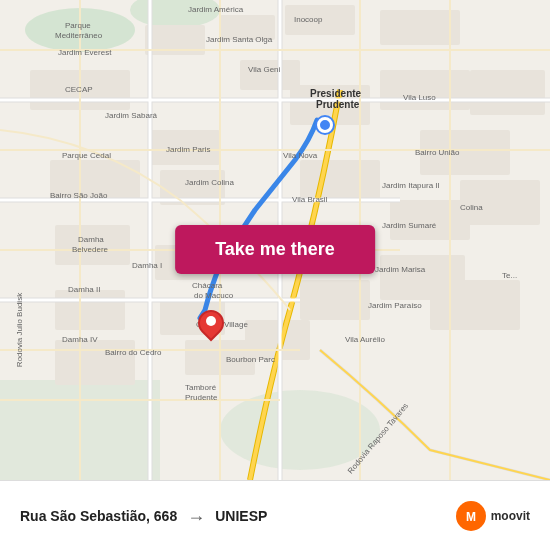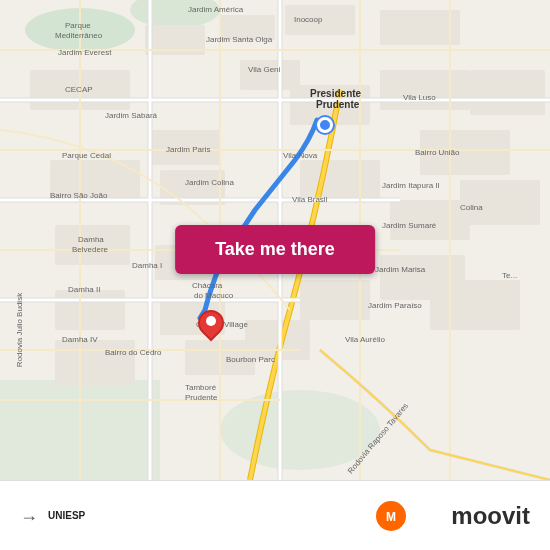--- a/index.html
+++ b/index.html
@@ -132,36 +132,35 @@
       font-weight: 600;
       color: #222;
     }
 
     #arrow-icon {
       font-size: 18px;
       color: #555;
     }
 
     #dest-text {
-      font-size: 10px;
+      font-size: 14px;
       font-weight: 600;
       color: #222;
     }
 
     #logo-moovit {
       display: flex;
       align-items: center;
       gap: 4px;
     }
 
     #logo-text {
-      font-size: 24px;
+      font-size: 12px;
       font-weight: bold;
       color: #2e2e2e;
-      margin-left: 40px;
     }
 
     #logo-icon {
       width: 32px;
       height: 32px;
     }
 
     
     .road-main { stroke: #fff; stroke-width: 3; fill: none; }
     .road-secondary { stroke: #f5e9c8; stroke-width: 2; fill: none; }
@@ -319,20 +318,21 @@
   </div>
 
   
   <button id="take-me-there-btn">Take me there</button>
 
   
 </div>
 
 <div id="bottom-bar">
   <div id="route-info">
+    <span id="origin-text">Rua São Sebastião, 668</span>
     <span id="arrow-icon">→</span>
     <span id="dest-text">UNIESP</span>
   </div>
   <div id="logo-moovit">
 
     <svg id="logo-icon" viewBox="0 0 32 32" xmlns="http://www.w3.org/2000/svg">
       <circle cx="16" cy="16" r="15" fill="#f60"></circle>
       <text x="16" y="21" text-anchor="middle" font-size="12" fill="#fff" font-weight="bold" font-family="Arial">M</text>
     </svg>
     <span id="logo-text">moovit</span>

